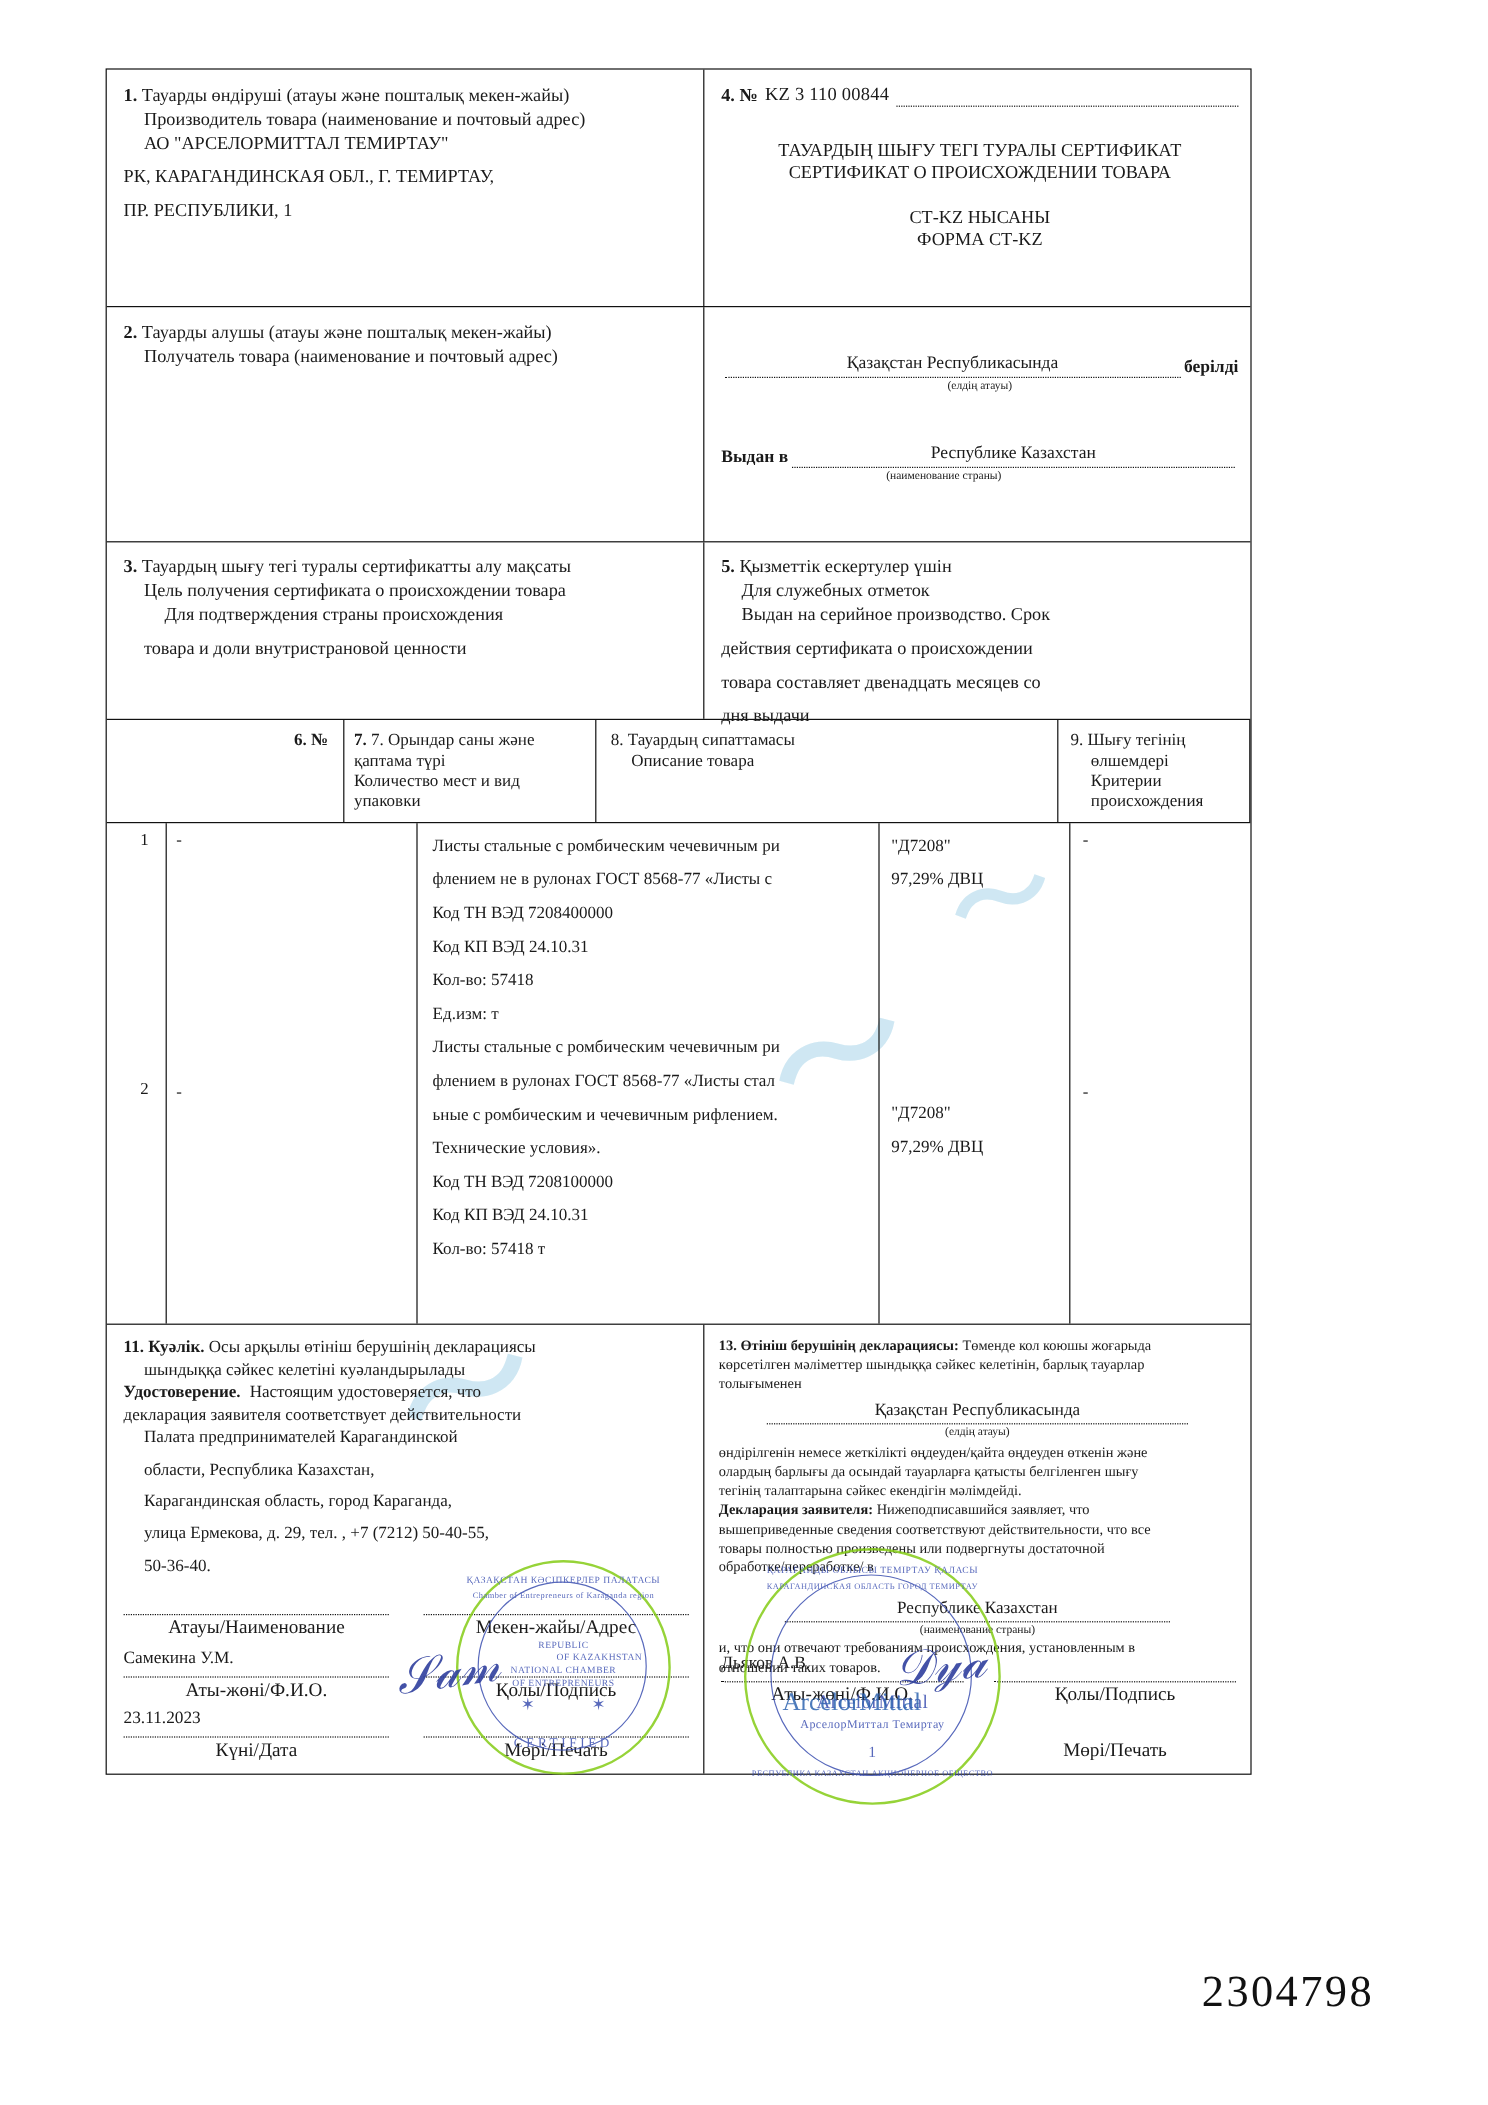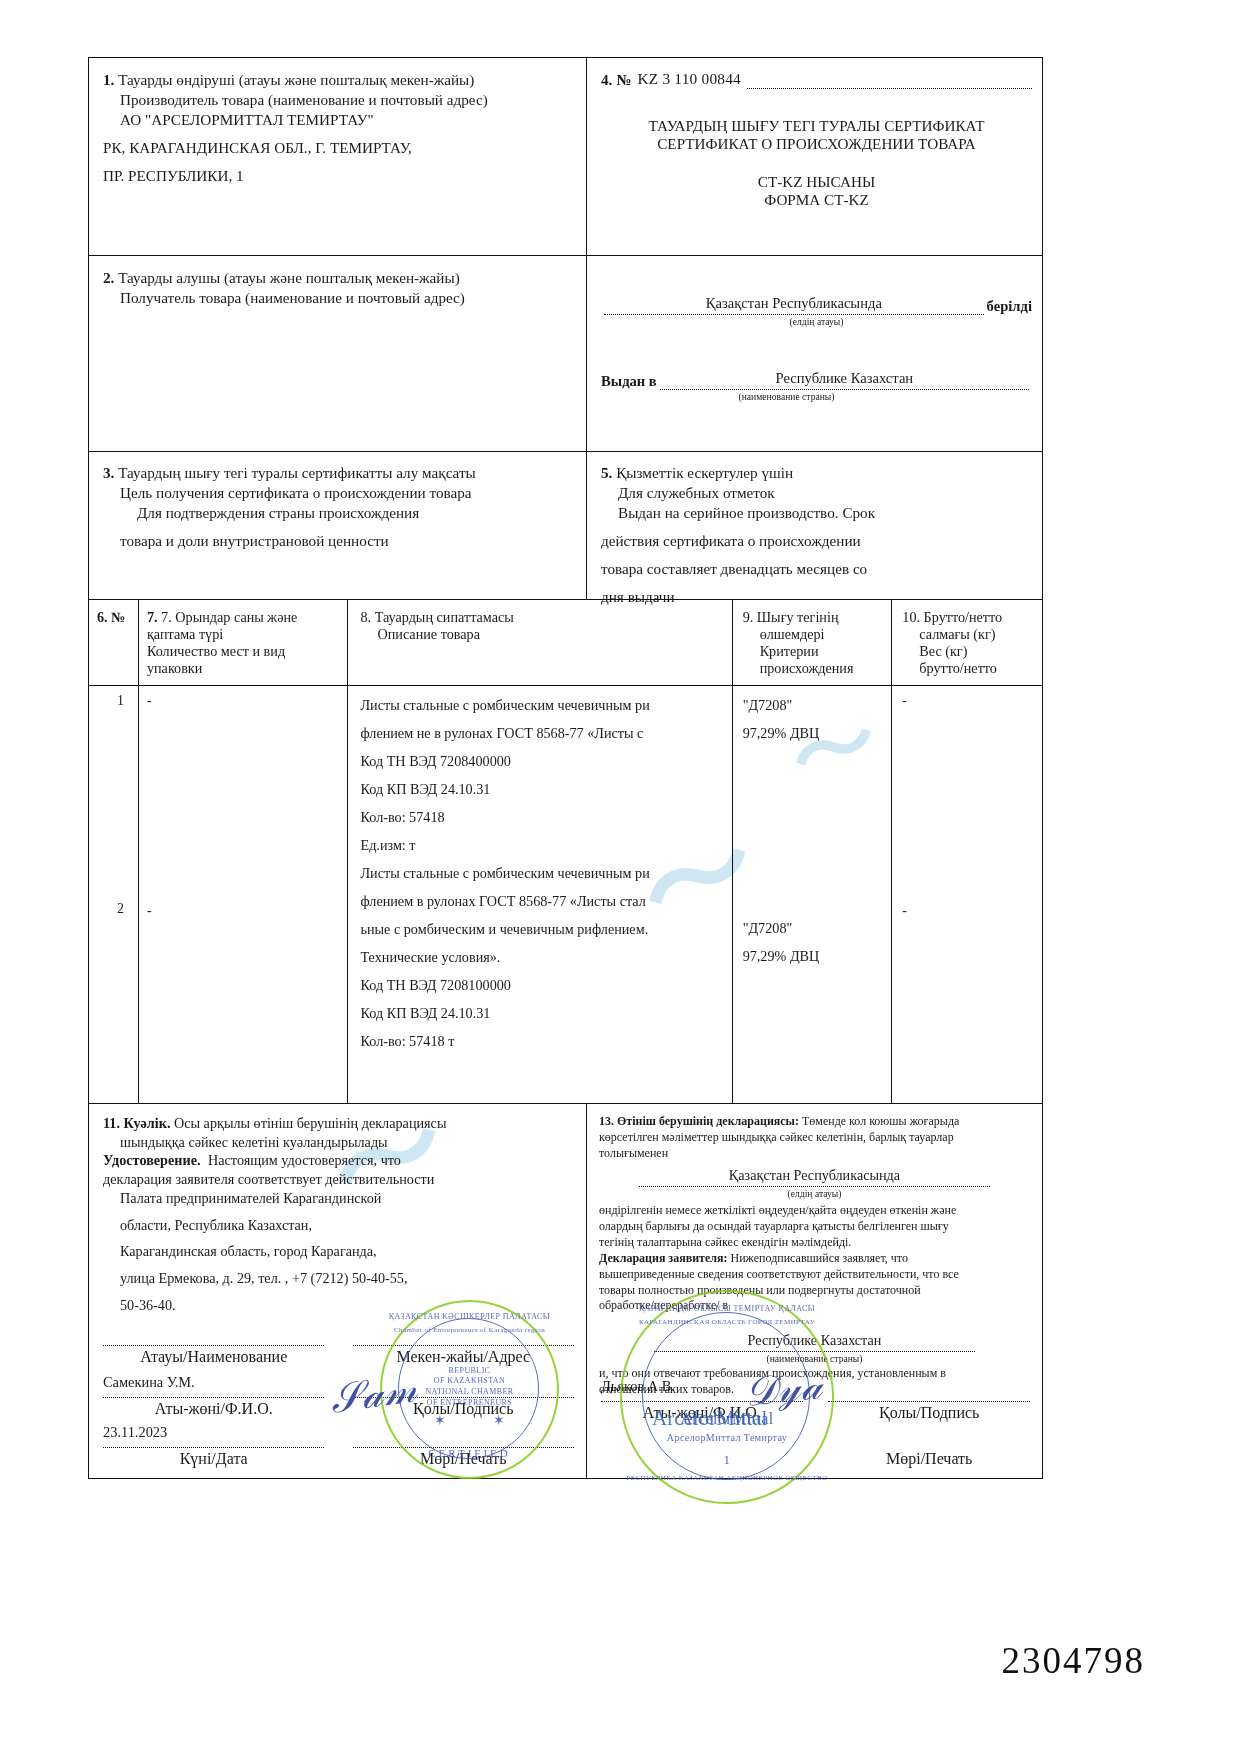--- a/index.html
+++ b/index.html
@@ -32,21 +32,21 @@
   }
   .row {
     display: flex;
     width: 100%;
     box-sizing: border-box;
   }
   .cell {
     box-sizing: border-box;
     position: relative;
   }
-  .bb { border-bottom: 1.5px solid #111; }
+  .bb { border-bottom: 1.5px solid #111; justify-content: flex-end; }
   .br { border-right: 1.5px solid #111; }
 
   
   .r1 { height: 198px; }
   .r1 .left { width: 498px; padding: 12px 10px 0 14px; }
   .r1 .right { width: 455px; padding: 12px 10px 0 14px; }
 
   .r2 { height: 196px; }
   .r2 .left { width: 498px; padding: 12px 10px 0 14px; }
   .r2 .right { width: 455px; padding: 12px 10px 0 14px; }
@@ -321,26 +321,20 @@
       </div>
       <div class="cell c8 br">
         <div class="f14">8. Тауардың сипаттамасы</div>
         <div class="f14 indent1">Описание товара</div>
       </div>
       <div class="cell c9 br">
         <div class="f14">9. Шығу тегінің</div>
         <div class="f14 indent1">өлшемдері</div>
         <div class="f14 indent1">Критерии</div>
         <div class="f14 indent1">происхождения</div>
-      </div>
-      <div class="cell c10">
-        <div class="f14">10. Брутто/нетто</div>
-        <div class="f14 indent1">салмағы (кг)</div>
-        <div class="f14 indent1">Вес (кг)</div>
-        <div class="f14 indent1">брутто/нетто</div>
       </div>
     </div>
 
     <div class="row tb bb">
       <div class="cell c6 br">
         <div class="idx" style="margin-top:1px">1</div>
         <div class="idx" style="margin-top:192px">2</div>
       </div>
       <div class="cell c7 br">
         <div class="dash" style="margin-top:1px">-</div>
@@ -488,21 +482,21 @@
         </div>
       </div>
     </div>
   </div>
 
   <div class="stamp" style="left:380px; top:1300px; width:175px; height:175px;">
     <div class="stamp-inner" style="left:16px; top:16px; width:139px; height:139px;"></div>
     <div class="stamp-txt" style="top:10px;">ҚАЗАҚСТАН  КӘСІПКЕРЛЕР  ПАЛАТАСЫ</div>
     <div class="stamp-txt" style="top:24px; font-size:7px;">Chamber of Entrepreneurs of Karaganda region</div>
     <div class="stamp-txt" style="top:64px; font-size:8px;">REPUBLIC</div>
-    <div class="stamp-txt" style="top:74px; font-size:8px;">OF KAZAKHSTAN</div>
+    <div class="stamp-txt" style="top:74px; font-size:8px;padding-left:30px;">OF KAZAKHSTAN</div>
     <div class="stamp-txt" style="top:85px; font-size:8px;">NATIONAL CHAMBER</div>
     <div class="stamp-txt" style="top:96px; font-size:8px;">OF ENTREPRENEURS</div>
     <div class="stamp-txt" style="top:145px; font-size:11px; letter-spacing:3px;">CERTIFIED</div>
     <div class="stamp-txt" style="top:110px; font-size:14px;">✶&nbsp;&nbsp;&nbsp;&nbsp;&nbsp;&nbsp;&nbsp;&nbsp;&nbsp;&nbsp;&nbsp;&nbsp;✶</div>
   </div>
 
   <div class="stamp" style="left:620px; top:1290px; width:210px; height:210px; border-width:2px;">
     <div class="stamp-inner" style="left:20px; top:20px; width:166px; height:166px;"></div>
     <div class="stamp-txt" style="top:12px; font-size:8px;">ҚАРАҒАНДЫ ОБЛЫСЫ  ТЕМІРТАУ ҚАЛАСЫ</div>
     <div class="stamp-txt" style="top:26px; font-size:7px;">КАРАГАНДИНСКАЯ ОБЛАСТЬ ГОРОД ТЕМИРТАУ</div>

